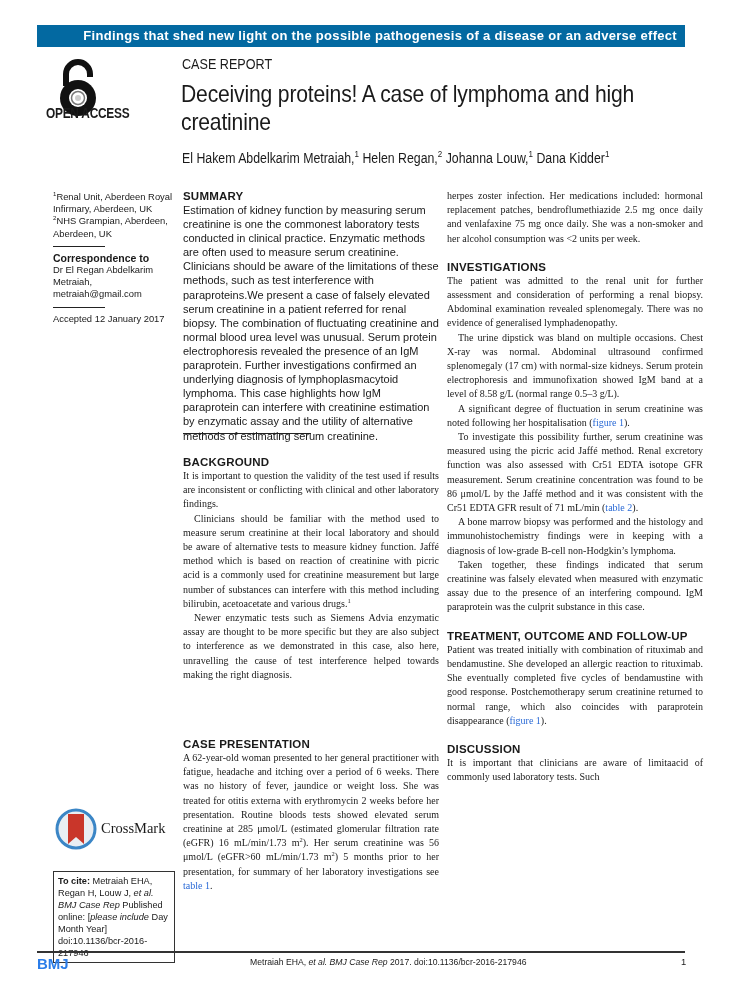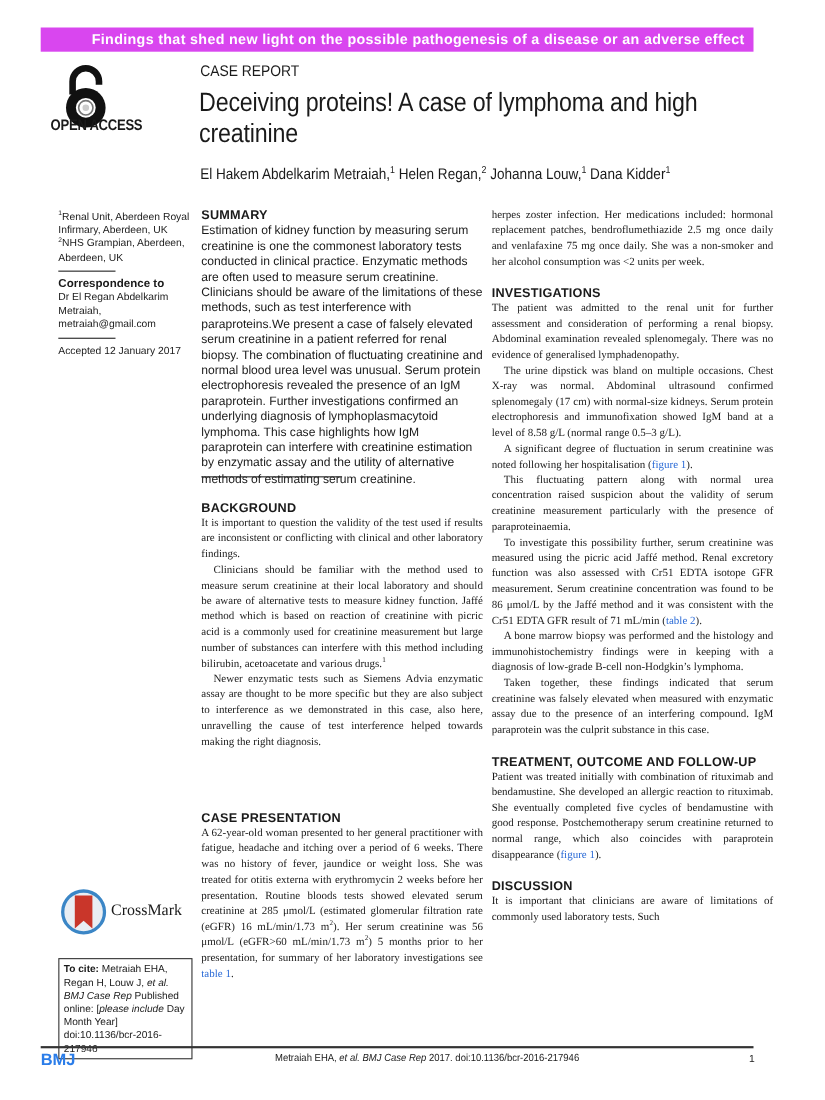--- a/index.html
+++ b/index.html
@@ -1,18 +1,18 @@
 <!DOCTYPE html>
 <html><head>
 <meta charset="utf-8">
 <style>
   html, body { margin: 0; padding: 0; background: #ffffff; }
   body { width: 750px; height: 1000px; position: relative; overflow: hidden; color: #1a1a1a; }
 
-  .banner { position: absolute; left: 37px; top: 25px; width: 648px; height: 22px; background: #d946ef; }
+  .banner { position: absolute; left: 37px; top: 25px; width: 648px; height: 22px; background: #0369a1; }
   .banner span { position: absolute; right: 8px; top: 3px; color: #fff; font-family: "Liberation Sans", sans-serif; font-weight: bold; font-size: 13px; letter-spacing: 0.3px; }
 
   .oa-logo { position: absolute; left: 48px; top: 58px; width: 60px; height: 62px; }
   .oa-text { position: absolute; left: 46px; top: 105px; font-family: "Liberation Sans", sans-serif; font-weight: bold; font-size: 14px; letter-spacing: -0.3px; transform: scaleX(0.85); transform-origin: left; }
 
   .case-report { position: absolute; left: 182px; top: 56px; font-family: "Liberation Sans", sans-serif; font-size: 14px; transform: scaleX(0.9); transform-origin: left; }
   .title { position: absolute; left: 181px; top: 80px; width: 520px; font-family: "Liberation Sans", sans-serif; font-size: 24px; line-height: 28px; transform: scaleX(0.88); transform-origin: left; letter-spacing: -0.2px; }
   .authors { position: absolute; left: 182px; top: 150px; font-family: "Liberation Sans", sans-serif; font-size: 14px; transform: scaleX(0.88); transform-origin: left; white-space: nowrap; }
   sup { font-size: 65%; vertical-align: super; line-height: 0; }
 
@@ -102,26 +102,25 @@
   <h3 class="h">CASE PRESENTATION</h3>
   <p class="p"><span>A 62-year-old woman presented to her general practitioner with fatigue, headache and itching over a period of 6 weeks. There was no history of fever, jaundice or weight loss. She was treated for otitis externa with erythromycin 2 weeks before her pres­entation. Routine bloods tests showed elevated serum creatinine at 285 μmol/L (estimated glom­erular filtration rate (eGFR) 16 mL/min/1.73 m</span><sup>2</sup><span>). Her serum creatinine was 56 μmol/L (eGFR&gt;60 mL/min/1.73 m</span><sup>2</sup><span>) 5 months prior to her presentation, for summary of her laboratory investi­gations see </span><span class="ref">table 1</span><span>.</span></p>
 </div>
 
 <div class="col col2" style="top:189px">
   <p class="p">herpes zoster infection. Her medications included: hormonal replacement patches, bendroflumethia­zide 2.5 mg once daily and venlafaxine 75 mg once daily. She was a non-smoker and her alcohol con­sumption was &lt;2 units per week.</p>
   <h3 class="h" style="margin-top:14px">INVESTIGATIONS</h3>
   <p class="p">The patient was admitted to the renal unit for further assessment and consideration of performing a renal biopsy. Abdominal examination revealed splenomegaly. There was no evidence of generalised lymphadenopathy.</p>
   <p class="p indent">The urine dipstick was bland on multiple occa­sions. Chest X-ray was normal. Abdominal ultra­sound confirmed splenomegaly (17 cm) with normal-size kidneys. Serum protein electrophoresis and immunofixation showed IgM band at a level of 8.58 g/L (normal range 0.5–3 g/L).</p>
   <p class="p indent"><span>A significant degree of fluctuation in serum cre­atinine was noted following her hospitalisation (</span><span class="ref">figure 1</span><span>).</span></p>
-  <p class="p indent">This fluctuating pattern along with normal urea concentration raised suspicion about the validity of serum creatinine measurement particularly with the presence of paraproteinaemia.</p>
   <p class="p indent"><span>To investigate this possibility further, serum cre­atinine was measured using the picric acid Jaffé method. Renal excretory function was also assessed with Cr51 EDTA isotope GFR measurement. Serum creatinine concentration was found to be 86 μmol/L by the Jaffé method and it was consistent with the Cr51 EDTA GFR result of 71 mL/min (</span><span class="ref">table 2</span><span>).</span></p>
   <p class="p indent">A bone marrow biopsy was performed and the histology and immunohistochemistry findings were in keeping with a diagnosis of low-grade B-cell non-Hodgkin’s lymphoma.</p>
   <p class="p indent">Taken together, these findings indicated that serum creatinine was falsely elevated when mea­sured with enzymatic assay due to the presence of an interfering compound. IgM paraprotein was the culprit substance in this case.</p>
   <h3 class="h" style="margin-top:14px">TREATMENT, OUTCOME AND FOLLOW-UP</h3>
   <p class="p"><span>Patient was treated initially with combination of rituximab and bendamustine. She developed an allergic reaction to rituximab. She eventually com­pleted five cycles of bendamustine with good response. Postchemotherapy serum creatinine returned to normal range, which also coincides with paraprotein disappearance (</span><span class="ref">figure 1</span><span>).</span></p>
   <h3 class="h" style="margin-top:14px">DISCUSSION</h3>
-  <p class="p">It is important that clinicians are aware of limita­tions of commonly used laboratory tests. Such</p>
+  <p class="p">It is important that clinicians are aware of limita­acid of commonly used laboratory tests. Such</p>
 </div>
 
 <div class="footer-rule"></div>
 <div class="bmj">BMJ</div>
 <div class="footer-text"><span>Metraiah EHA, </span><i>et al. BMJ Case Rep</i><span> 2017. doi:10.1136/bcr-2016-217946</span></div>
 <div class="page-no">1</div>
 
 </body></html>

